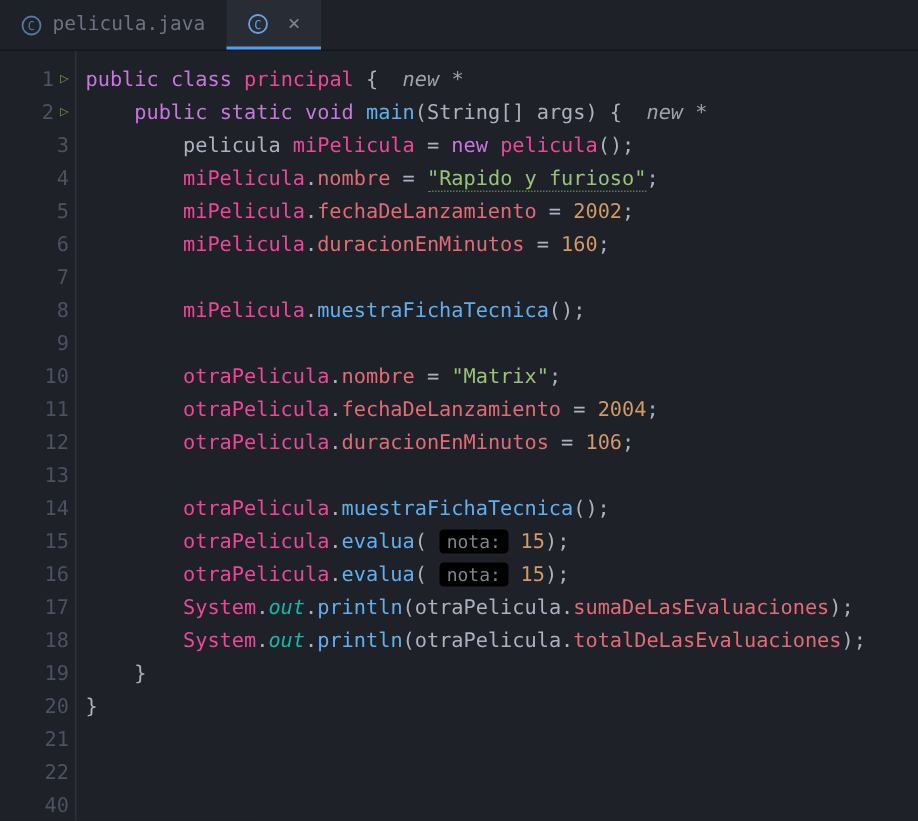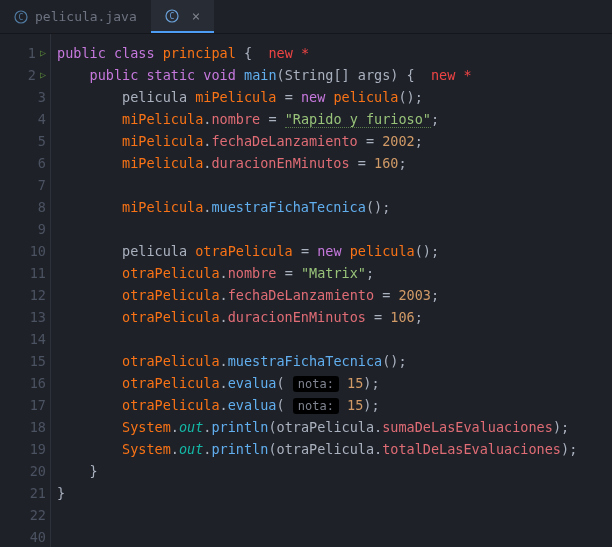--- a/index.html
+++ b/index.html
@@ -73,24 +73,24 @@
   border-left: 1px solid #2c313a;
 }
 .code .line { height: 22px; white-space: pre; }
 .kw { color: #c678dd; }
 .ty { color: #abb2bf; }
 .fn { color: #61afef; }
 .s  { color: #98c379; }
 .sb { color: #98c379; border-bottom: 1.5px dotted #5b7d49; }
 .n  { color: #d19a66; }
 .op { color: #abb2bf; }
-.id { color: #f97316; }
+.id { color: #ec4899; }
 .fld { color: #e06c75; }
 .st { color: #14b8a6; font-style: italic; text-align: center; }
-.hint { color: #ef4444; font-weight:400;}
+.hint { color: #a3a3a3; font-weight:400;font-style:italic;}
 .parmhint {
   background: #000000;
   color: #7f8490;
   padding: 1px 5px;
   border-radius: 3px;
   font-size: 12px;
 }
 .tab .java-icon svg { display:block; }
 </style>
 </head>
@@ -195,23 +195,22 @@
   <div class="code">
     <div class="line"><span class="kw">public</span> <span class="kw">class</span> <span class="id">principal</span> <span class="op">{</span>  <span class="hint">new *</span></div>
     <div class="line">    <span class="kw">public</span> <span class="kw">static</span> <span class="kw">void</span> <span class="fn">main</span><span class="op">(String[] args) {</span>  <span class="hint">new *</span></div>
     <div class="line">        <span class="ty">pelicula</span> <span class="id">miPelicula</span> <span class="op">=</span> <span class="kw">new</span> <span class="id">pelicula</span><span class="op">();</span></div>
     <div class="line">        <span class="id">miPelicula</span><span class="op">.</span><span class="fld">nombre</span> <span class="op">=</span> <span class="sb">"Rapido y furioso"</span><span class="op">;</span></div>
     <div class="line">        <span class="id">miPelicula</span><span class="op">.</span><span class="fld">fechaDeLanzamiento</span> <span class="op">=</span> <span class="n">2002</span><span class="op">;</span></div>
     <div class="line">        <span class="id">miPelicula</span><span class="op">.</span><span class="fld">duracionEnMinutos</span> <span class="op">=</span> <span class="n">160</span><span class="op">;</span></div>
     <div class="line"></div>
     <div class="line">        <span class="id">miPelicula</span><span class="op">.</span><span class="fn">muestraFichaTecnica</span><span class="op">();</span></div>
     <div class="line"></div>
-    <div class="line">        <span class="ty">pelicula</span> <span class="id">otraPelicula</span> <span class="op">=</span> <span class="kw">new</span> <span class="id">pelicula</span><span class="op">();</span></div>
     <div class="line">        <span class="id">otraPelicula</span><span class="op">.</span><span class="fld">nombre</span> <span class="op">=</span> <span class="s">"Matrix"</span><span class="op">;</span></div>
-    <div class="line">        <span class="id">otraPelicula</span><span class="op">.</span><span class="fld">fechaDeLanzamiento</span> <span class="op">=</span> <span class="n">2003</span><span class="op">;</span></div>
+    <div class="line">        <span class="id">otraPelicula</span><span class="op">.</span><span class="fld">fechaDeLanzamiento</span> <span class="op">=</span> <span class="n">2004</span><span class="op">;</span></div>
     <div class="line">        <span class="id">otraPelicula</span><span class="op">.</span><span class="fld">duracionEnMinutos</span> <span class="op">=</span> <span class="n">106</span><span class="op">;</span></div>
     <div class="line"></div>
     <div class="line">        <span class="id">otraPelicula</span><span class="op">.</span><span class="fn">muestraFichaTecnica</span><span class="op">();</span></div>
     <div class="line">        <span class="id">otraPelicula</span><span class="op">.</span><span class="fn">evalua</span><span class="op">(</span> <span class="parmhint">nota:</span> <span class="n">15</span><span class="op">);</span></div>
     <div class="line">        <span class="id">otraPelicula</span><span class="op">.</span><span class="fn">evalua</span><span class="op">(</span> <span class="parmhint">nota:</span> <span class="n">15</span><span class="op">);</span></div>
     <div class="line">        <span class="id">System</span><span class="op">.</span><span class="st">out</span><span class="op">.</span><span class="fn">println</span><span class="op">(otraPelicula.</span><span class="fld">sumaDeLasEvaluaciones</span><span class="op">);</span></div>
     <div class="line">        <span class="id">System</span><span class="op">.</span><span class="st">out</span><span class="op">.</span><span class="fn">println</span><span class="op">(otraPelicula.</span><span class="fld">totalDeLasEvaluaciones</span><span class="op">);</span></div>
     <div class="line">    <span class="op">}</span></div>
     <div class="line"><span class="op">}</span></div>
     <div class="line"></div>

